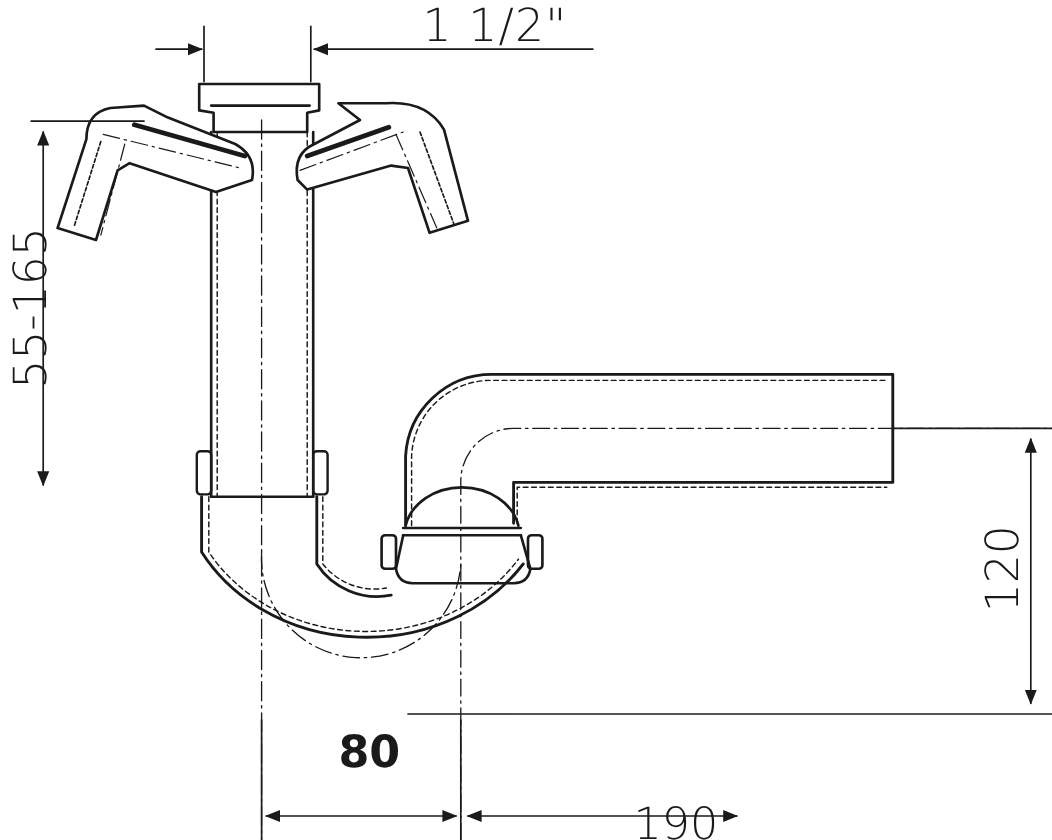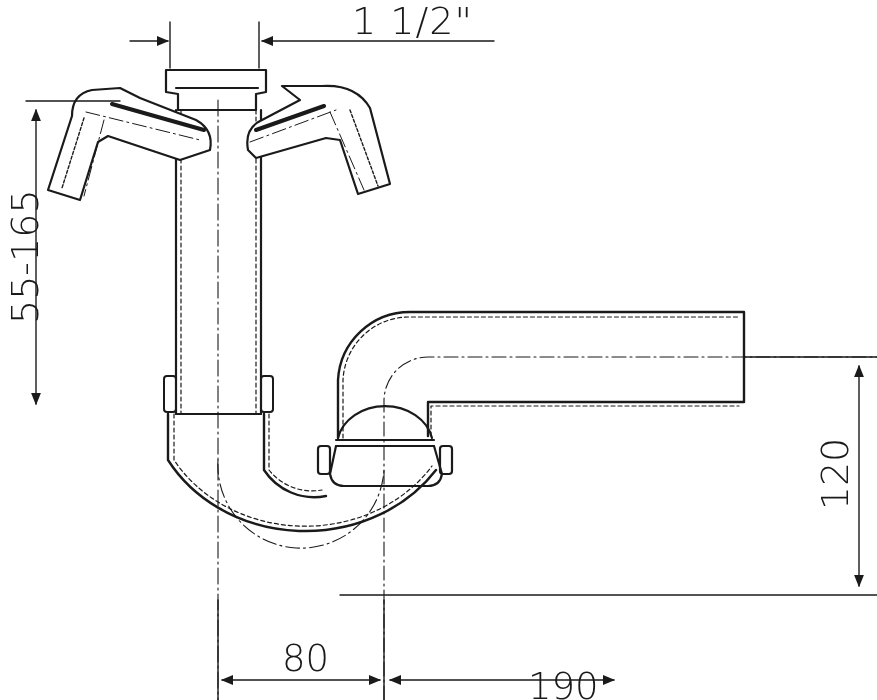--- a/index.html
+++ b/index.html
@@ -1,20 +1,20 @@
 <!DOCTYPE html>
 <html><head>
 <meta charset="utf-8">
 <style>
   html,body{margin:0;padding:0;background:#fff;}
   #canvas{position:relative;width:877px;height:700px;overflow:hidden;background:#fff;}
   svg{position:absolute;left:0;top:0;}
   .lbl{position:absolute;font-family:"DejaVu Sans",sans-serif;color:#1a1a1a;font-weight:300;white-space:nowrap;line-height:1;}
   #lbl-top{left:352px;top:2px;font-size:38px;letter-spacing:1px;}
-  #lbl-80{left:282px;top:640px;font-size:37px;}
+  #lbl-80{left:282px;top:608px;font-size:37px;font-weight:bold;}
   #lbl-190{left:528px;top:668px;font-size:37px;}
   #lbl-left{left:-40px;top:240px;font-size:38px;transform:rotate(-90deg);transform-origin:center;width:130px;text-align:center;}
   #lbl-120{left:795px;top:455px;font-size:38px;transform:rotate(-90deg);transform-origin:center;width:80px;text-align:center;}
 </style>
 </head>
 <body>
 
 <div id="canvas">
 <svg width="877" height="700" viewBox="0 0 877 700">
   <defs>

